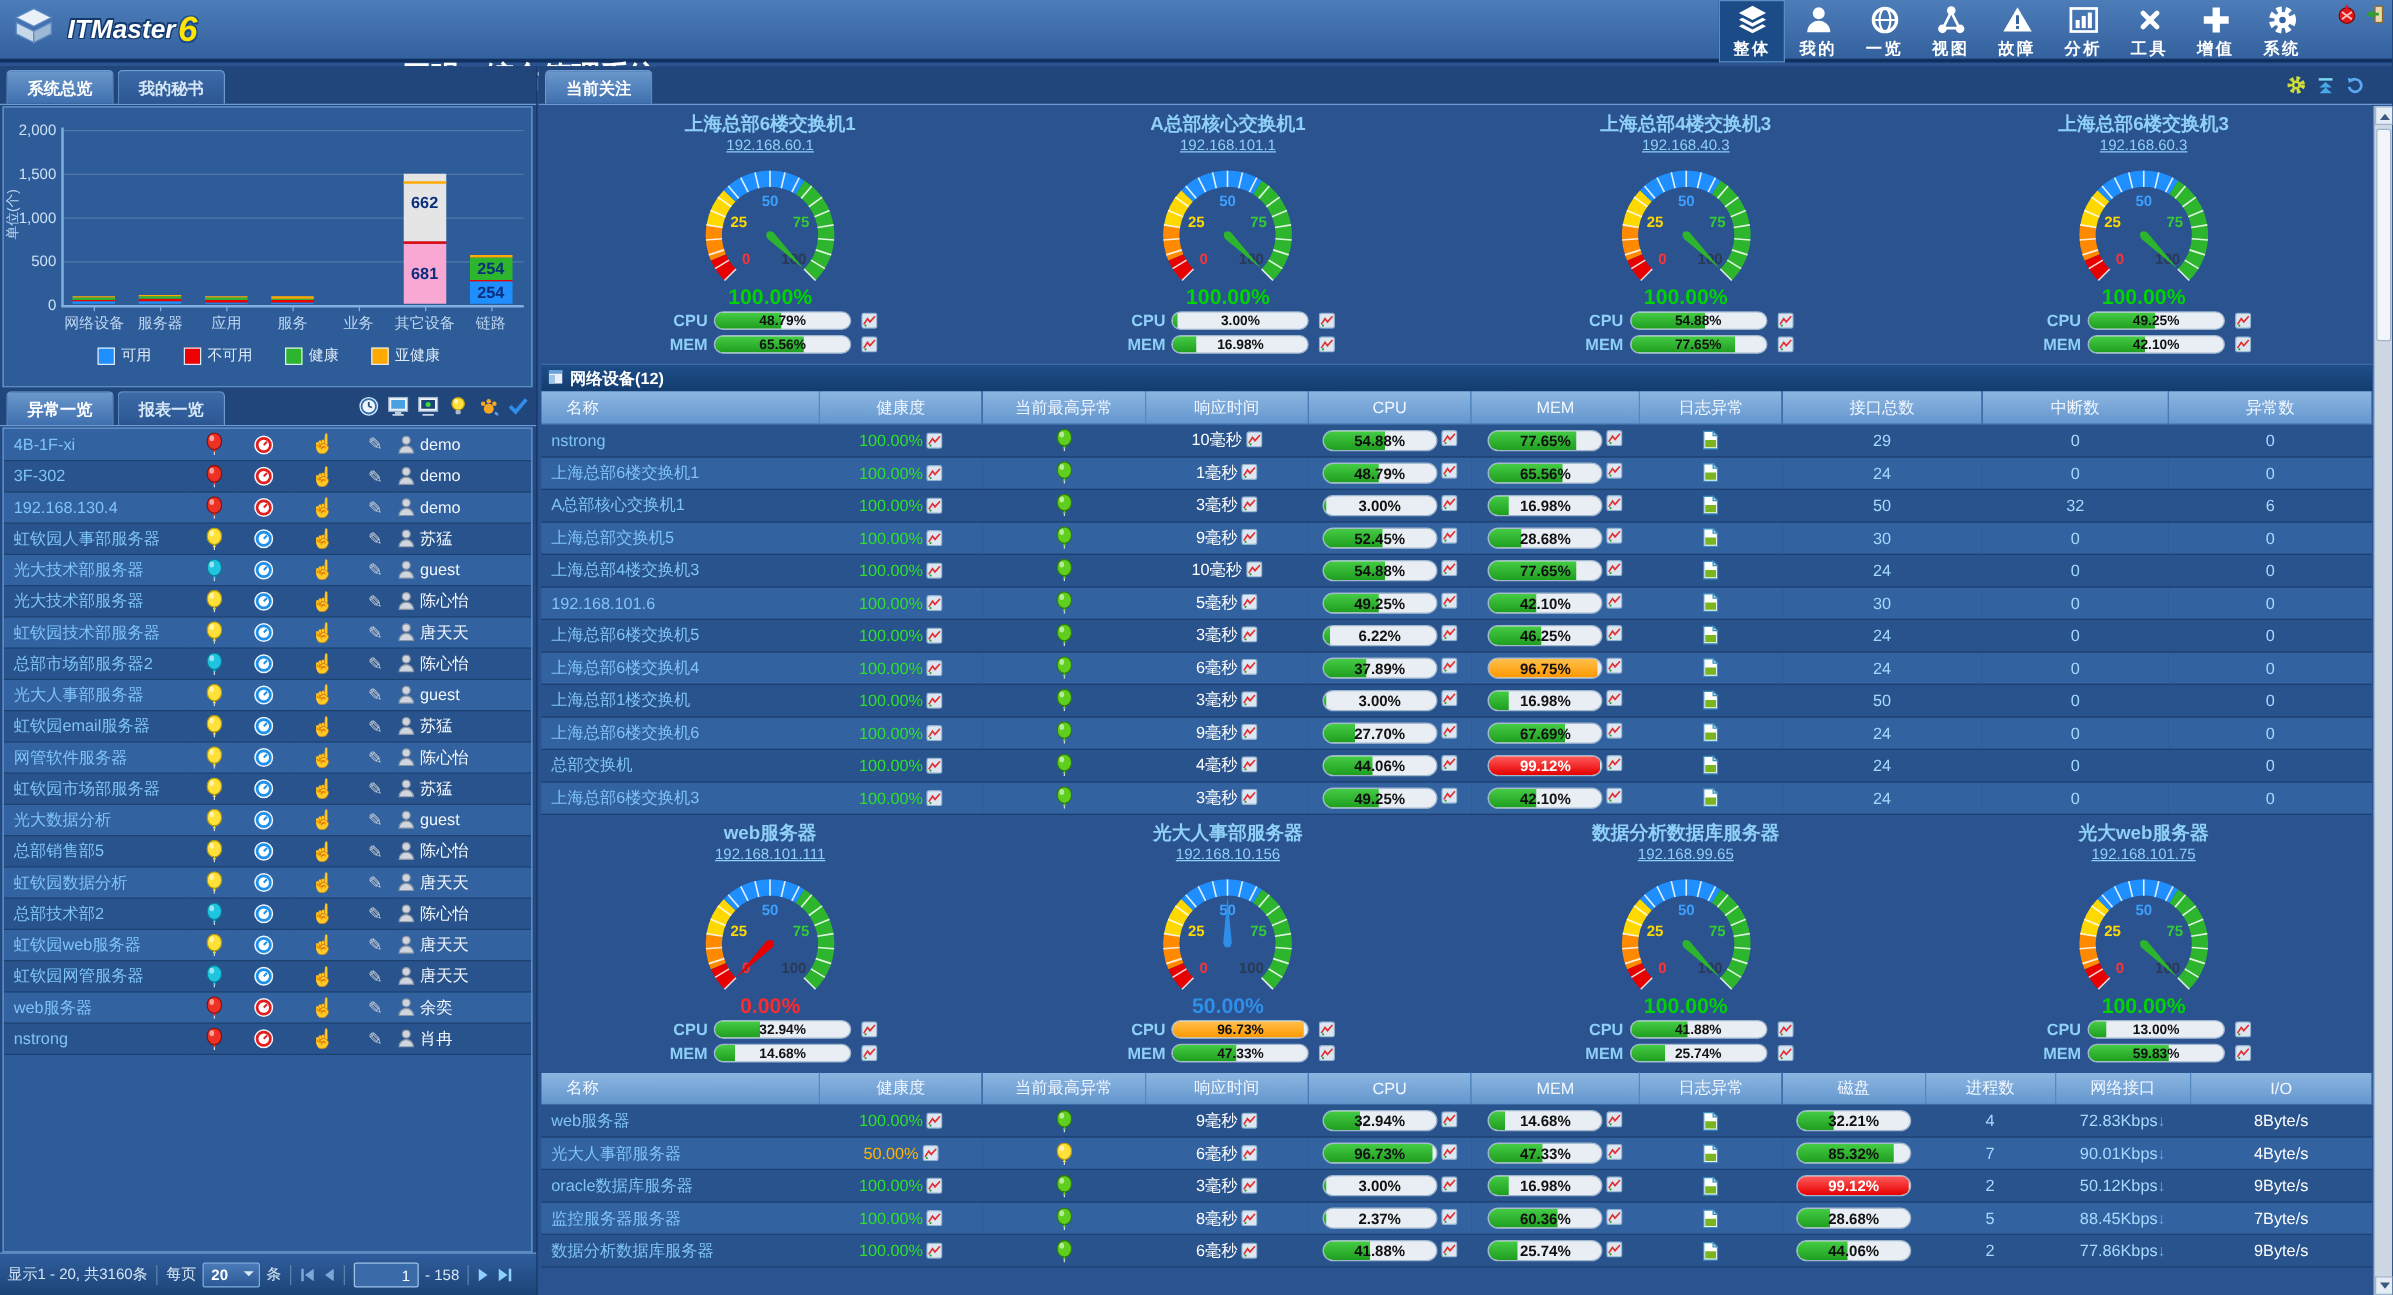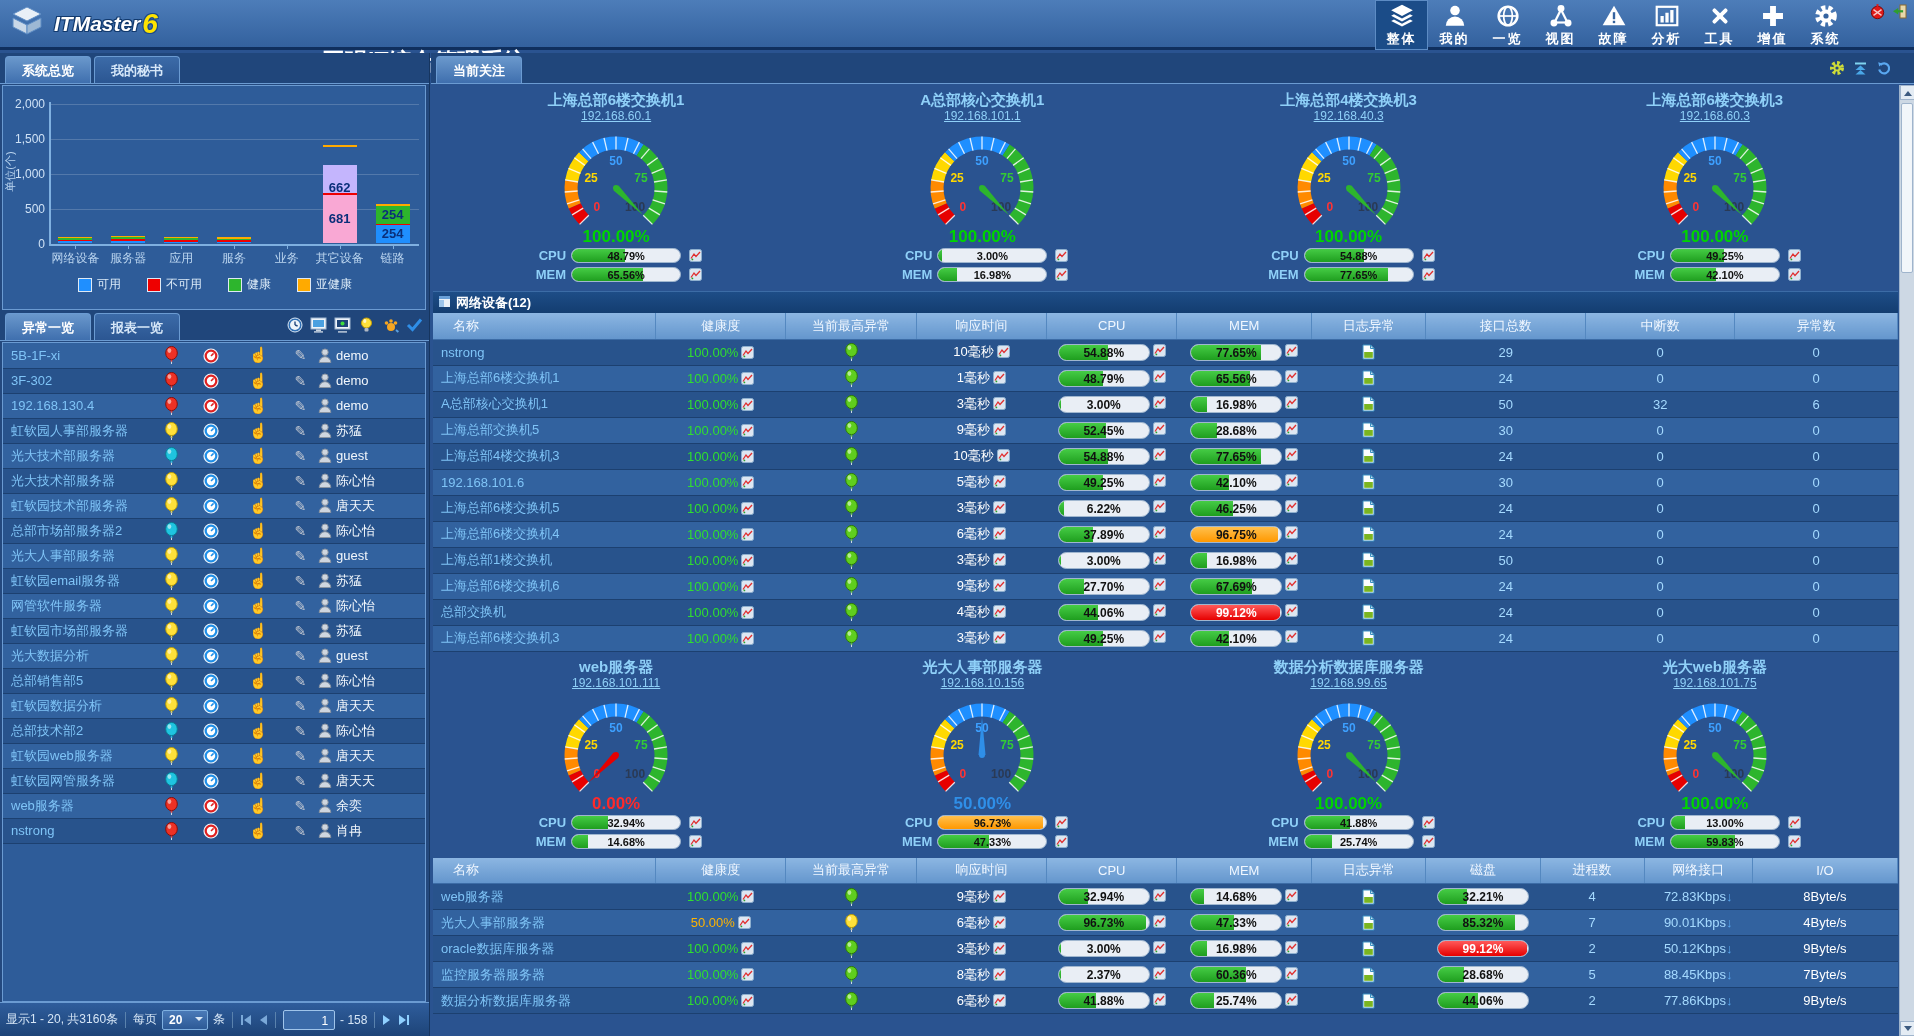--- a/index.html
+++ b/index.html
@@ -303,21 +303,21 @@
           <div class="cxtick" style="left:230.99999999999997px"></div>
           <div class="cxlab" style="left:204.57142857142856px;width:52.857142857142854px">服务</div>
           <div class="cbar" style="left:266.8571428571429px;bottom:66px;height:0px"></div>
           <div class="cxtick" style="left:283.8571428571429px"></div>
           <div class="cxlab" style="left:257.42857142857144px;width:52.857142857142854px">业务</div>
           <div class="cbar" style="left:319.7142857142857px;bottom:66px;height:97.96000000000001px">
             <div class="cseg" style="bottom:0px;height:47.67px;background:#f9a8d4">
               <i style="top:15.835px">681</i>
             </div>
             <div class="cseg" style="bottom:47.67px;height:2.45px;background:#ee0000"></div>
-            <div class="cseg" style="bottom:50.120000000000005px;height:28px;background:#c4b5fd">
+            <div class="cseg" style="bottom:50.120000000000005px;height:54px;background:#e5e5e5">
               <i style="top:15.170000000000002px">662</i>
             </div>
             <div class="cseg" style="bottom:96.46000000000001px;height:1.5px;background:#ffaa00"></div>
           </div>
           <div class="cxtick" style="left:336.7142857142857px"></div>
           <div class="cxlab" style="left:310.2857142857143px;width:52.857142857142854px">其它设备</div>
           <div class="cbar" style="left:372.57142857142856px;bottom:66px;height:38.6px">
             <div class="cseg" style="bottom:0px;height:17.78px;background:#1f8fff">
               <i style="top:0.8900000000000006px">254</i>
             </div>
@@ -399,21 +399,21 @@
               <path d="M2 8 L6.5 12.5 15 2.5" fill="none" stroke="#2f8fe8" stroke-width="3"></path>
             </svg>
           </span>
         </div>
       </div>
 
     <div class="exc-panel">
       <table class="exc" id="exc-table">
           <tbody>
             <tr>
-   <td class="ename">5B-1F-xi</td>
+   <td class="ename">4B-1F-xi</td>
    <td><svg width="13" height="18" viewBox="0 0 13 18" style="vertical-align:middle;cursor:pointer">
                   <ellipse cx="6.5" cy="7" rx="5.8" ry="6.6" fill="#ee3124" stroke="#8a0f0a"></ellipse>
                   <ellipse cx="4.4" cy="4.6" rx="1.9" ry="2.4" fill="rgba(255,255,255,.55)"></ellipse>
                   <polygon points="6.5,13.4 5.1,15.6 7.9,15.6" fill="#ee3124"></polygon>
                   <line x1="6.5" y1="15.6" x2="6.5" y2="18" stroke="#cfd8e2"></line>
                 </svg></td>
    <td><svg width="16" height="16" viewBox="0 0 16 16" style="vertical-align:middle;cursor:pointer">
                   <circle cx="8" cy="8" r="7" fill="#e02020" stroke="#eef4fa" stroke-width="1.2"></circle>
                   <circle cx="8" cy="8" r="4.2" fill="#fff"></circle>
                   <line x1="8" y1="8" x2="10.6" y2="5.4" stroke="#e02020" stroke-width="1.5"></line>

